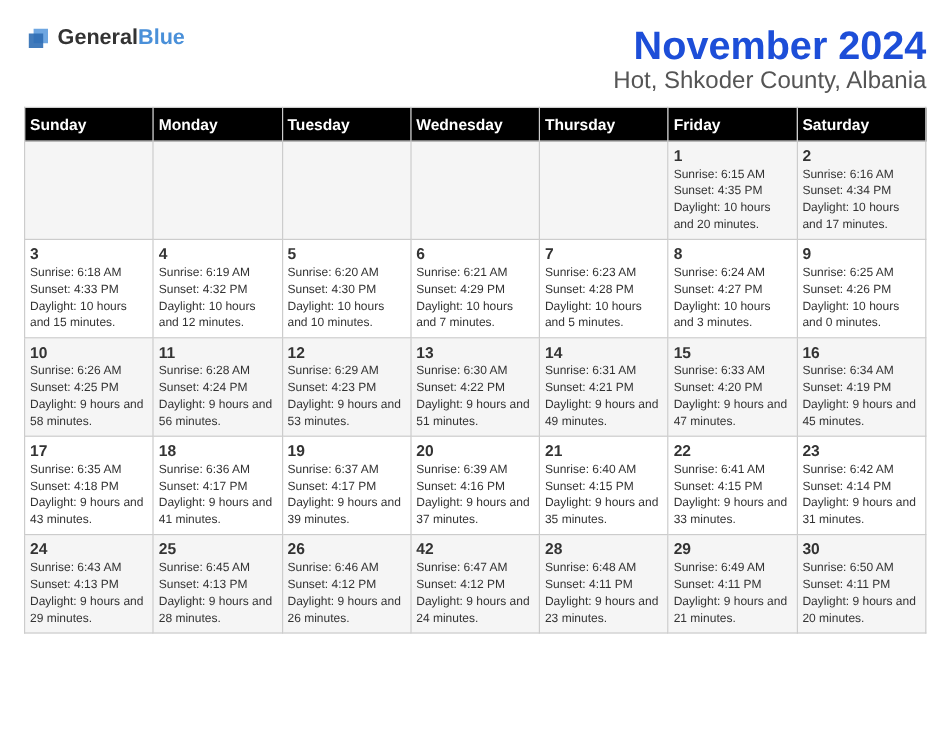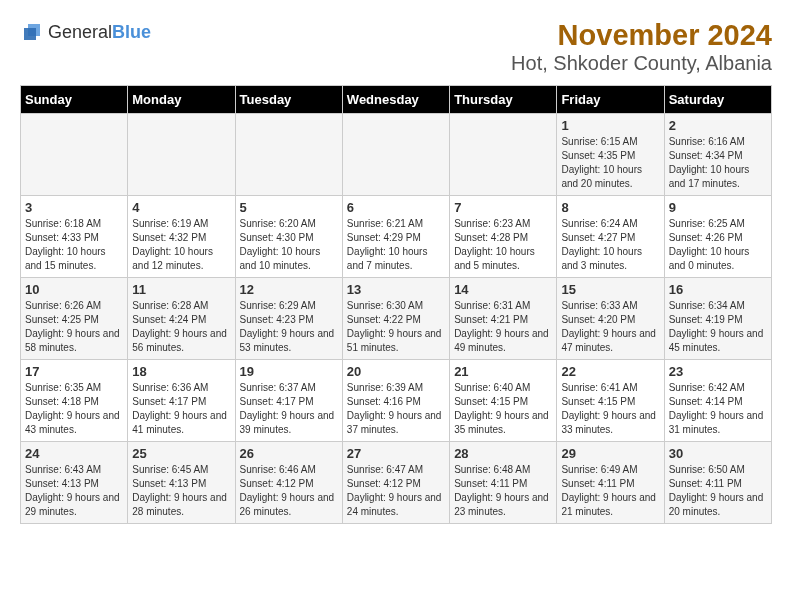--- a/index.html
+++ b/index.html
@@ -16,41 +16,41 @@
       align-items: flex-start;
       margin-bottom: 10px;
     }
     .logo {
       display: flex;
       align-items: center;
       gap: 4px;
     }
     .logo-text-general {
       font-size: 18px;
-      font-weight: normal;
+      font-weight: bold;
       color: #333;
       line-height: 1;
     }
     .logo-text-blue {
       font-size: 18px;
       font-weight: bold;
       color: #4a90d9;
       line-height: 1;
     }
     .logo-icon {
       width: 24px;
       height: 24px;
     }
     .title-area {
       text-align: right;
     }
     .month-title {
-      font-size: 29px;
-      font-weight: bold;
-      color: #a16207;
+      font-size: 33px;
+      font-weight: bold;
+      color: #1d4ed8;
       line-height: 1.1;
     }
     .subtitle {
       font-size: 20px;
       color: #555;
     }
     table {
       width: 100%;
       border-collapse: collapse;
       font-size: 11px;
@@ -292,21 +292,21 @@
 Sunset: 4:13 PM
 Daylight: 9 hours and 28 minutes.</div>
         </td>
         <td>
           <span class="day-num">26</span>
           <div class="day-info" style="white-space: pre-line;">Sunrise: 6:46 AM
 Sunset: 4:12 PM
 Daylight: 9 hours and 26 minutes.</div>
         </td>
         <td>
-          <span class="day-num">27</span>
+          <span class="day-num">42</span>
           <div class="day-info" style="white-space: pre-line;">Sunrise: 6:47 AM
 Sunset: 4:12 PM
 Daylight: 9 hours and 24 minutes.</div>
         </td>
         <td>
           <span class="day-num">28</span>
           <div class="day-info" style="white-space: pre-line;">Sunrise: 6:48 AM
 Sunset: 4:11 PM
 Daylight: 9 hours and 23 minutes.</div>
         </td>

